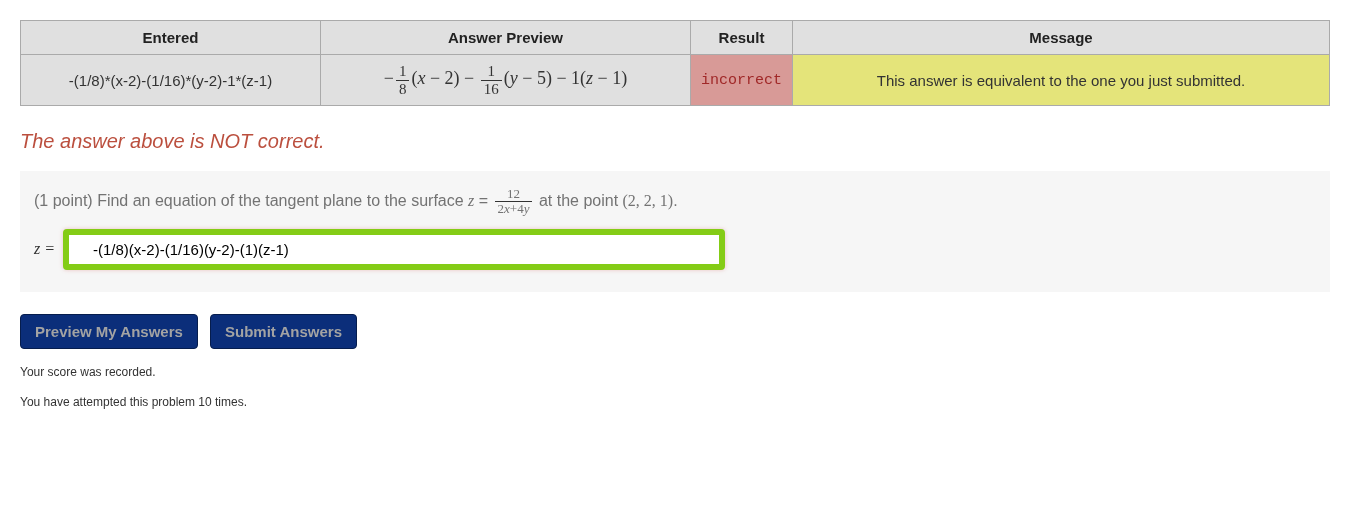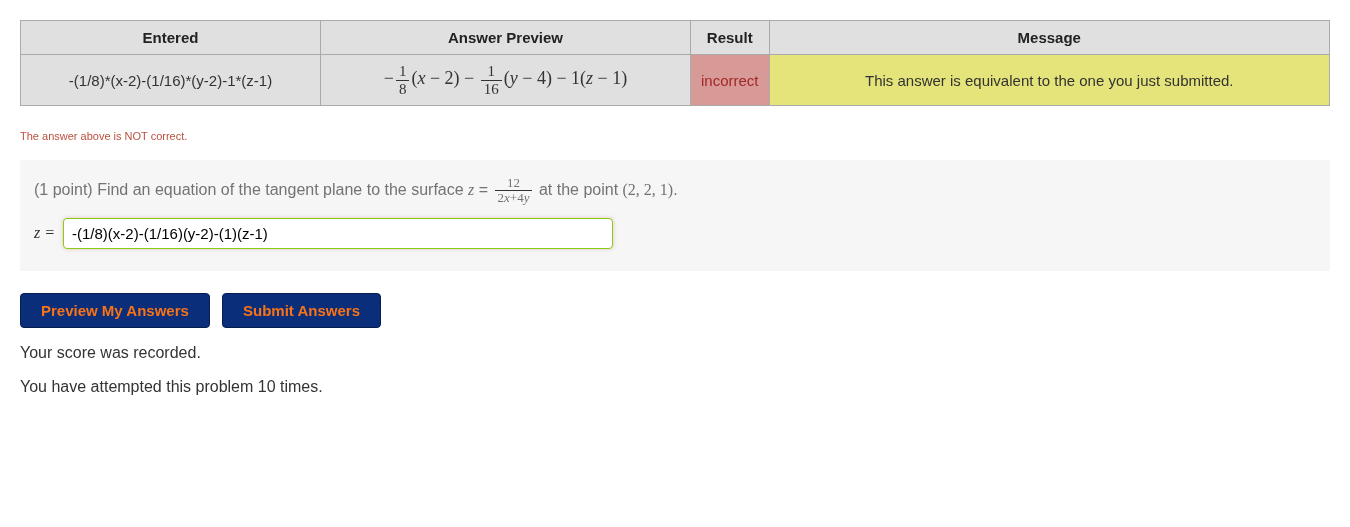--- a/index.html
+++ b/index.html
@@ -22,59 +22,60 @@
     text-align: center;
     vertical-align: middle;
   }
   table.results th {
     background: #e0e0e0;
     font-weight: bold;
     color: #222;
   }
   td.entered-cell { background: #e0e0e0; width: 300px; }
   td.preview-cell { background: #e0e0e0; width: 370px; font-family: Georgia, "Times New Roman", serif; font-size: 18px; padding: 18px 10px;}
-  td.result-cell  { background: #d89a97; color: #a02828; width: 76px; }
+  td.result-cell  { background: #d89a97; color: #a02828; width: 76px; font-family: Liberation Mono, monospace; }
   td.message-cell { background: #e4e47a; }
   .not-correct {
     color: #bb4f3e;
     margin: 14px 0 18px 0;
-    font-size: 11px;
+    font-size: 20px;
+    font-style: italic;
   }
   .problem-box {
     background: #f6f6f6;
     padding: 16px 14px 22px 14px;
     margin-bottom: 22px;
   }
   .problem-text { color: #737373; font-size: 16px; margin-bottom: 12px; }
   .mi { font-style: italic; font-family: Georgia, "Times New Roman", serif; }
   .answer-row { display: flex; align-items: center; gap: 8px; }
   .answer-row .lhs { font-family: Georgia, "Times New Roman", serif; font-style: italic; font-size: 16px; }
   input.answer {
-    width: 550px;
-    padding: 6px 8px;
+    width: 662px;
+    padding: 6px 24px;
     font-size: 15px;
-    border: 1px solid #84cc16;
+    border: 6px solid #84cc16;
     border-radius: 4px;
     outline: none;
     box-shadow: 0 0 4px rgba(220,120,120,0.4);
     font-family: Arial, sans-serif;
   }
   .buttons { margin-bottom: 14px; }
   button.navy {
     background: #0b2e7a;
-    color: #f97316;
+    color: #a3a3a3;
     border: 1px solid #061d4d;
     border-radius: 4px;
-    padding: 8px 20px;
+    padding: 8px 14px;
     font-size: 15px;
     font-weight: bold;
     margin-right: 8px;
     cursor: pointer;
   }
-  .status-lines p { margin: 16px 0; font-size: 16px; }
+  .status-lines p { margin: 16px 0; font-size: 12px; }
 
   
   .frac {
     display: inline-block;
     vertical-align: middle;
     text-align: center;
     font-family: Georgia, "Times New Roman", serif;
     line-height: 1.1;
     margin: 0 2px;
   }
@@ -93,21 +94,21 @@
       <th>Answer Preview</th>
       <th>Result</th>
       <th>Message</th>
     </tr>
   </thead>
   <tbody>
     <tr>
       <td class="entered-cell">-(1/8)*(x-2)-(1/16)*(y-2)-1*(z-1)</td>
       <td class="preview-cell">
         <span class="expr-math">
-          −<span class="frac"><span class="num">1</span><span class="den">8</span></span><span>(</span><span class="mi">x</span><span> − 2) − </span><span class="frac"><span class="num">1</span><span class="den">16</span></span><span>(</span><span class="mi">y</span><span> − 4) − 1(</span><span class="mi">z</span><span> − 1)</span>
+          −<span class="frac"><span class="num">1</span><span class="den">8</span></span><span>(</span><span class="mi">x</span><span> − 2) − </span><span class="frac"><span class="num">1</span><span class="den">16</span></span><span>(</span><span class="mi">y</span><span> − 5) − 1(</span><span class="mi">z</span><span> − 1)</span>
         </span>
       </td>
       <td class="result-cell">incorrect</td>
       <td class="message-cell">This answer is equivalent to the one you just submitted.</td>
     </tr>
   </tbody>
 </table>
 
 <div class="not-correct">The answer above is NOT correct.</div>
 

